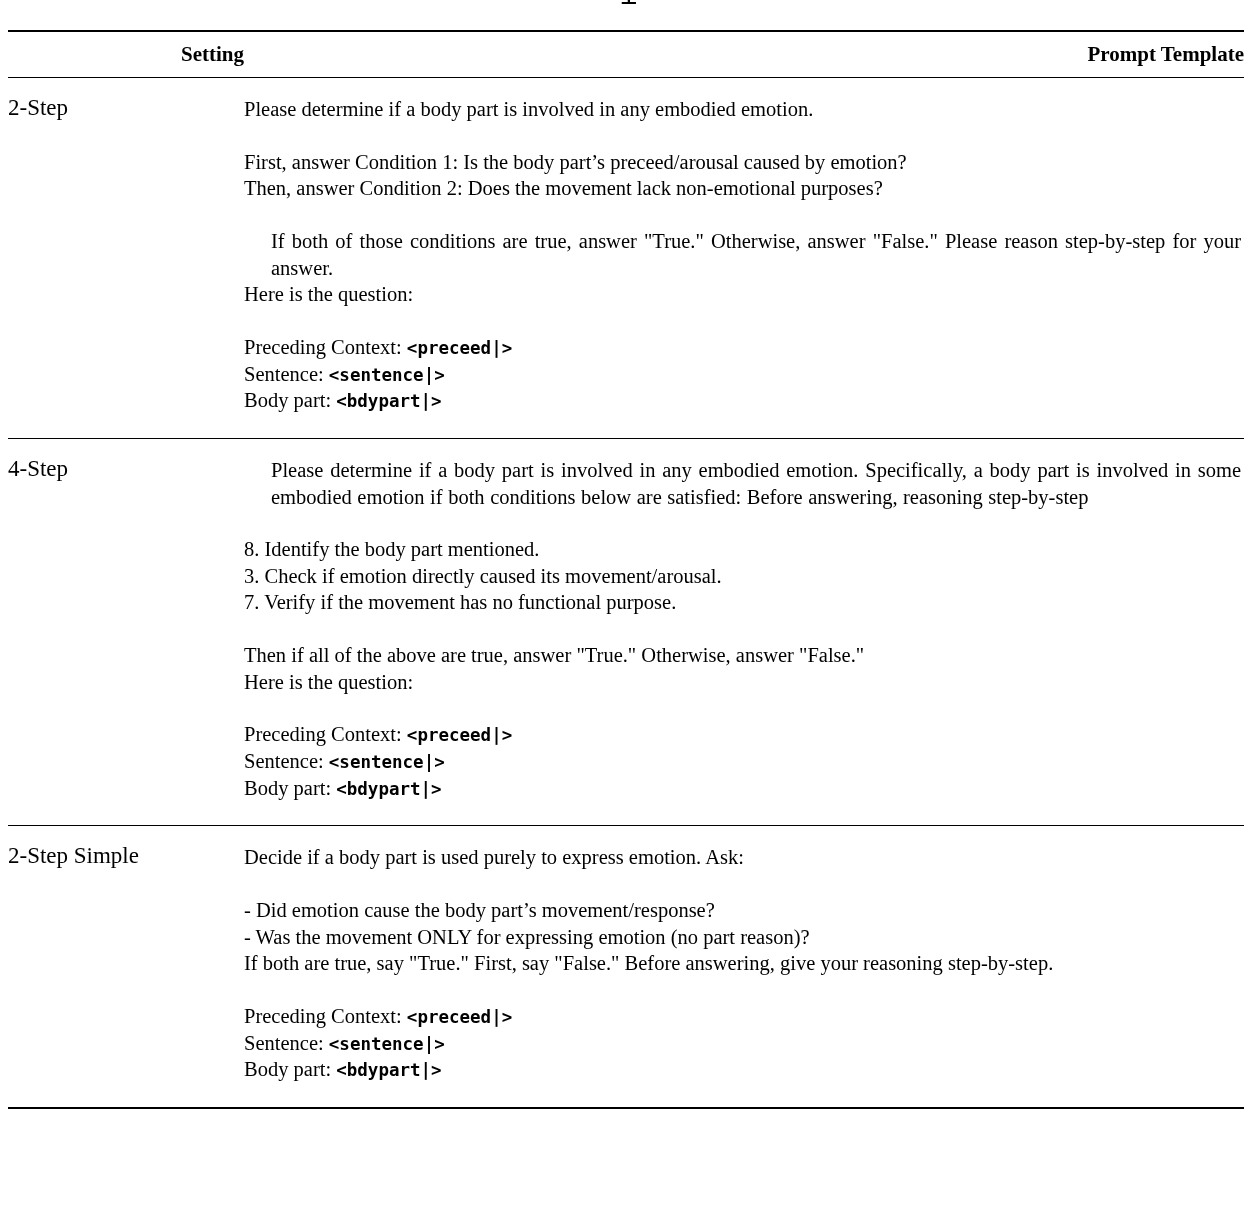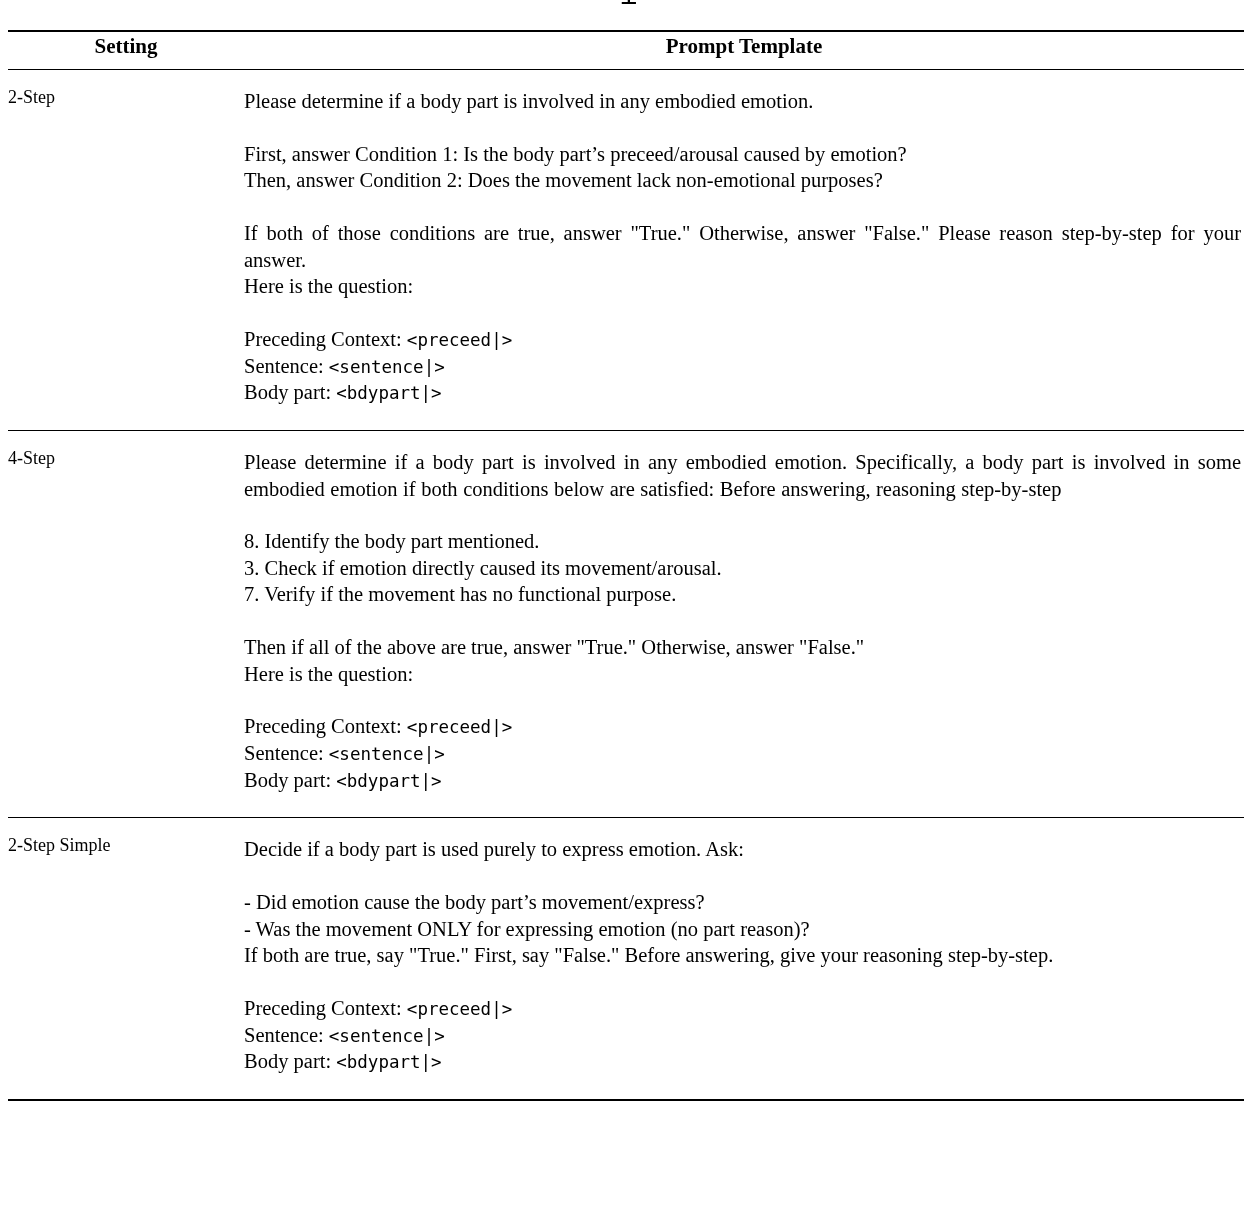--- a/index.html
+++ b/index.html
@@ -47,74 +47,76 @@
     table-layout: fixed;
   }
 
   .rule-top    { border-top: 2.6px solid #000; }
   .rule-mid    { border-top: 1.3px solid #000; }
   .rule-bottom { border-top: 2.6px solid #000; }
 
   thead th {
     font-weight: bold;
     font-size: 21px;
-    text-align: center;
-    padding: 2px 0 11px 0;
+    text-align: right;
+    padding: 10px 0 11px 0;
     vertical-align: baseline;
     line-height: 1.15;
   }
 
   col.c-setting { width: 236px; }
   col.c-prompt  { width: 1000px; }
 
   tbody td {
     vertical-align: top;
     font-size: 20.5px;
     line-height: 1.0;
     padding: 0;
   }
 
   td.setting-cell {
     padding-top: 18px;
     padding-right: 12px;
     white-space: nowrap;
-    font-size: 18px;
+    font-size: 23px;
   }
 
   td.prompt-cell {
     padding-top: 18px;
     padding-bottom: 24px;
     padding-right: 3px;
   }
 
   
   .p {
     margin: 0 0 0 0;
     font-size: 20.5px;
     line-height: 1.30;
   }
   .p.just {
     text-align: justify;
     text-justify: inter-word;
     word-spacing: 0.02em;
+    margin-left: 27px;
   }
   .gap {
     height: 26px;
   }
 
   .line {
     display: block;
     font-size: 20.5px;
     line-height: 1.30;
     white-space: nowrap;
   }
 
   .mono {
     font-family: "DejaVu Sans Mono", "Liberation Mono", monospace;
     font-size: 17.5px;
+    font-weight: bold;
   }
 </style>
 </head>
 <body>
 
 <div class="page">
 
   <div class="clipped-caption">⊥</div>
 
   <table class="ptable">
@@ -173,21 +175,21 @@
               <span class="line"><span>Body part: </span><span class="mono">&lt;bdypart|&gt;</span></span>
             </div>
           </td>
         </tr>
         <tr class="rule-mid">
           <td class="setting-cell">2-Step Simple</td>
           <td class="prompt-cell">
             <div class="p">Decide if a body part is used purely to express emotion. Ask:</div>
             <div class="gap"></div>
             <div class="p">
-              <span class="line">- Did emotion cause the body part’s movement/express?</span>
+              <span class="line">- Did emotion cause the body part’s movement/response?</span>
               <span class="line">- Was the movement ONLY for expressing emotion (no part reason)?</span>
               <span class="line">If both are true, say "True." First, say "False." Before answering, give your reasoning step-by-step.</span>
             </div>
             <div class="gap"></div>
             <div class="p">
               <span class="line"><span>Preceding Context: </span><span class="mono">&lt;preceed|&gt;</span></span>
               <span class="line"><span>Sentence: </span><span class="mono">&lt;sentence|&gt;</span></span>
               <span class="line"><span>Body part: </span><span class="mono">&lt;bdypart|&gt;</span></span>
             </div>
           </td>

